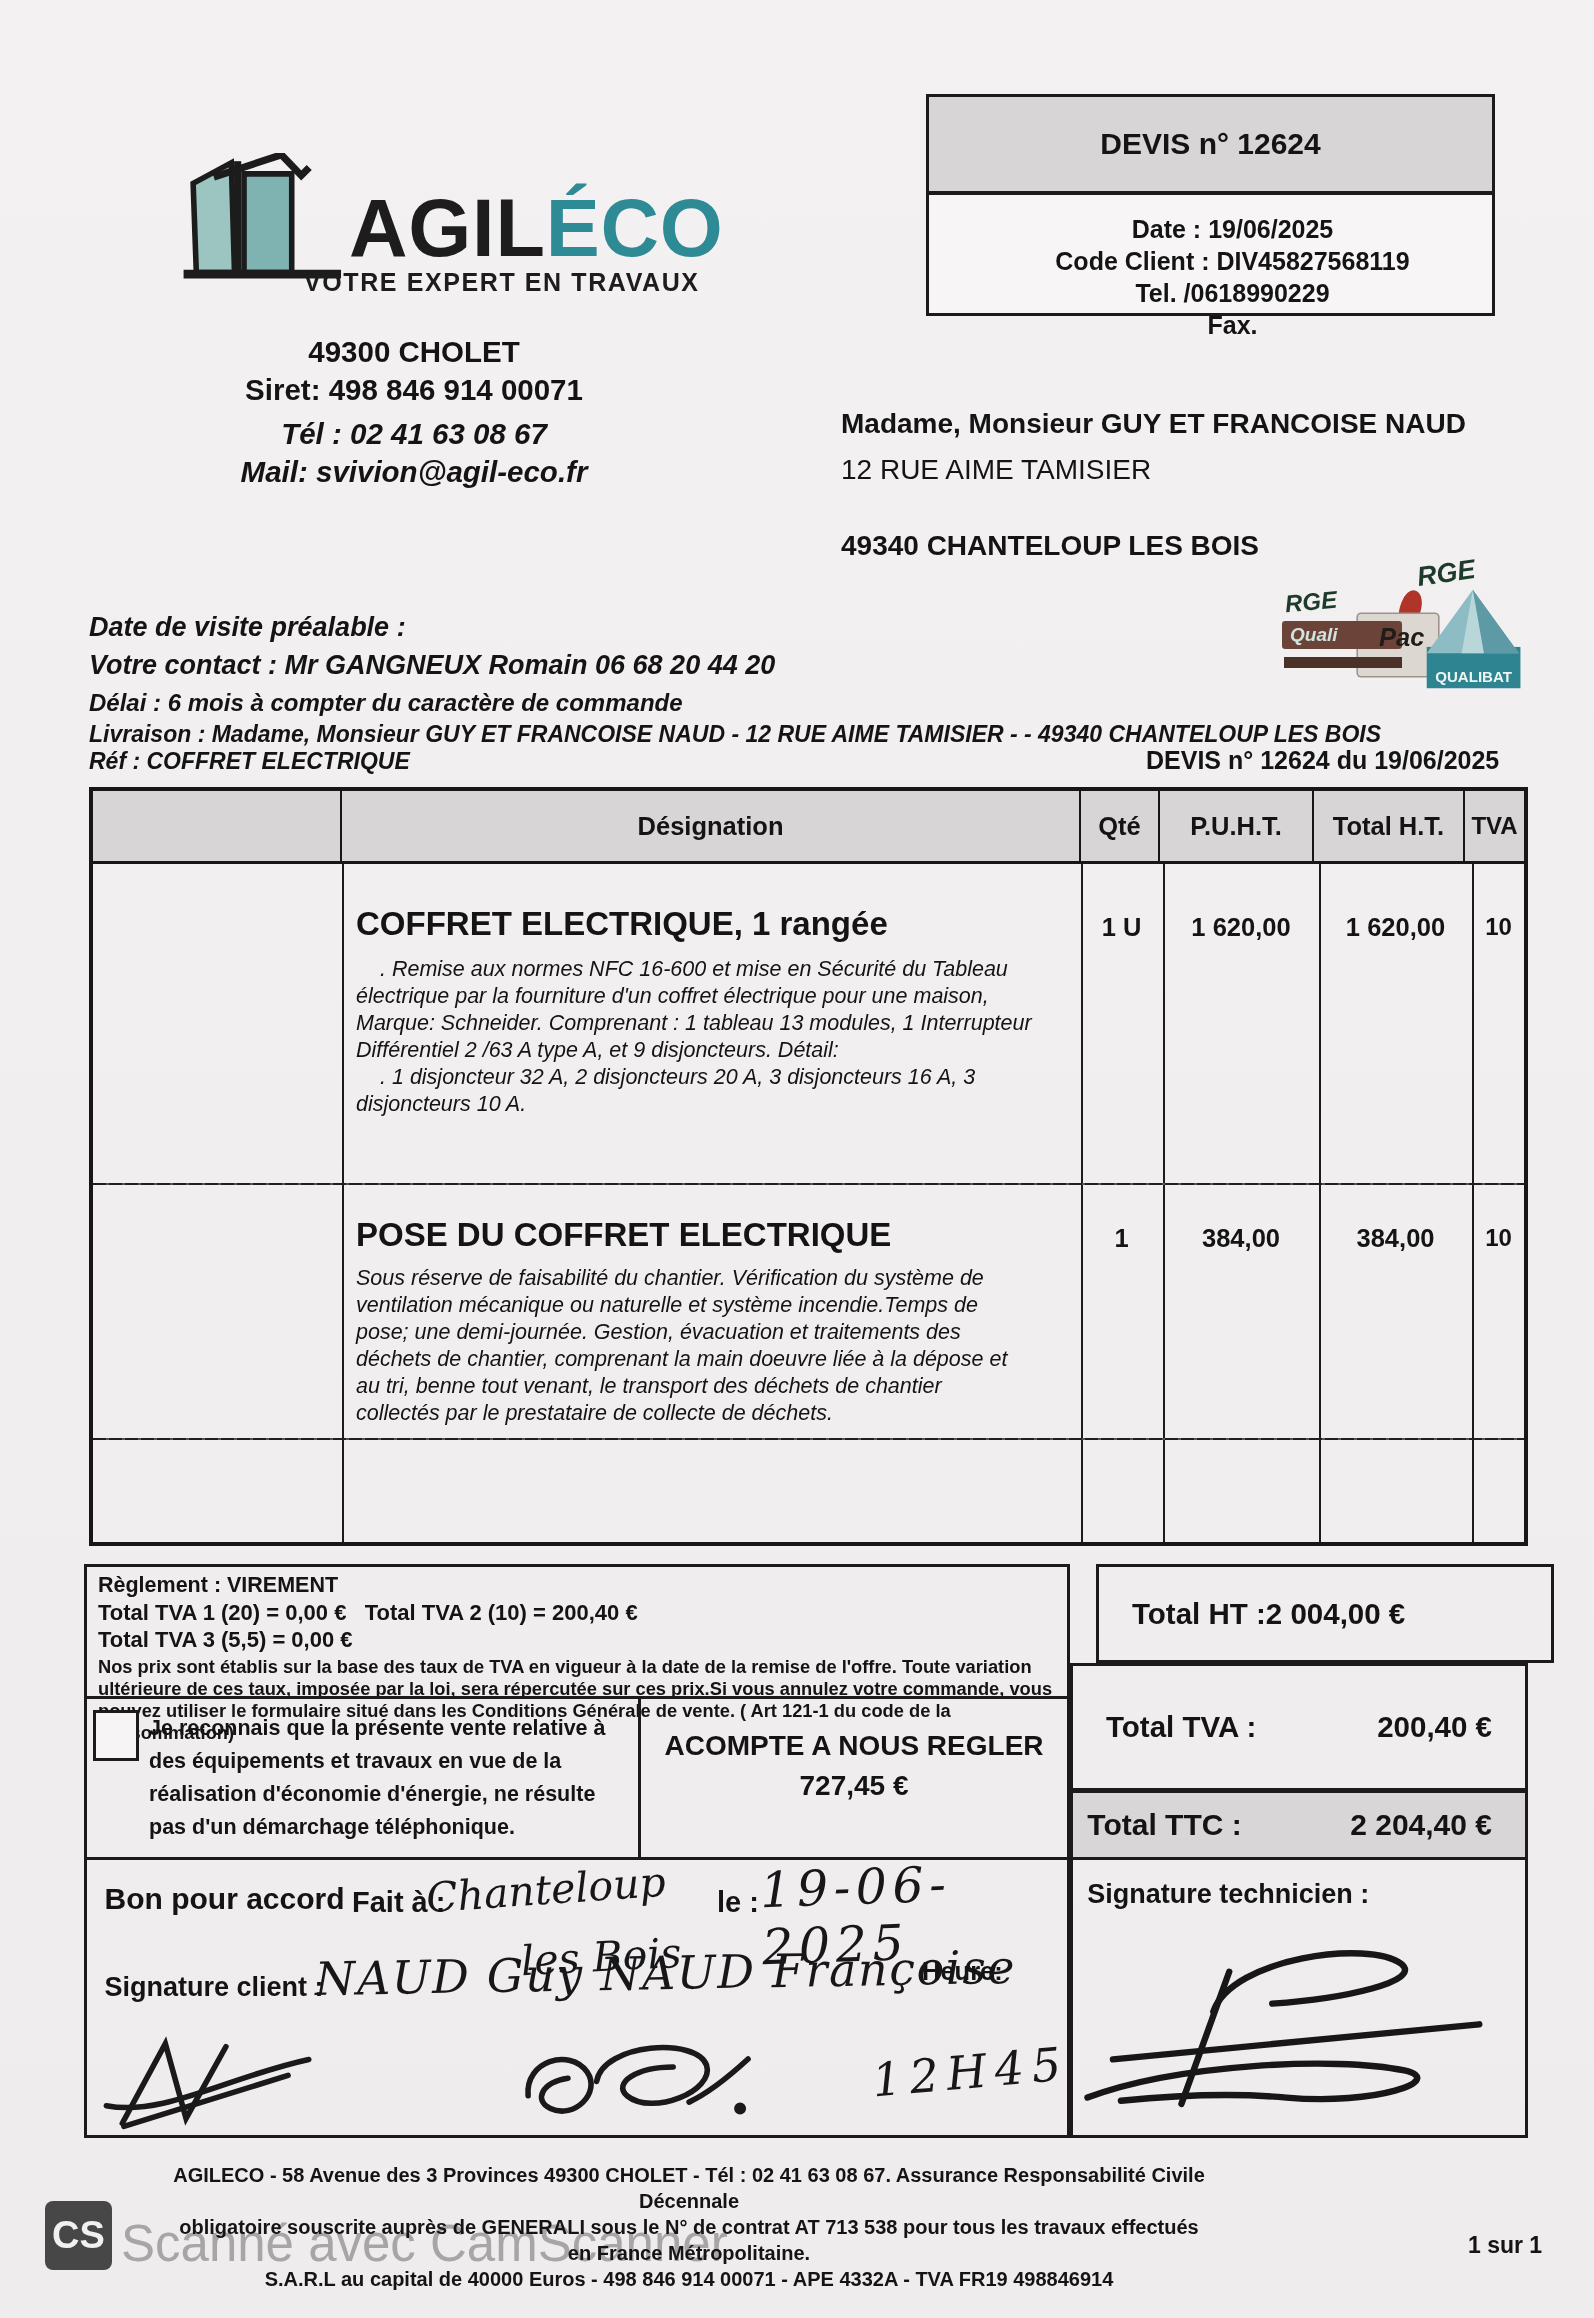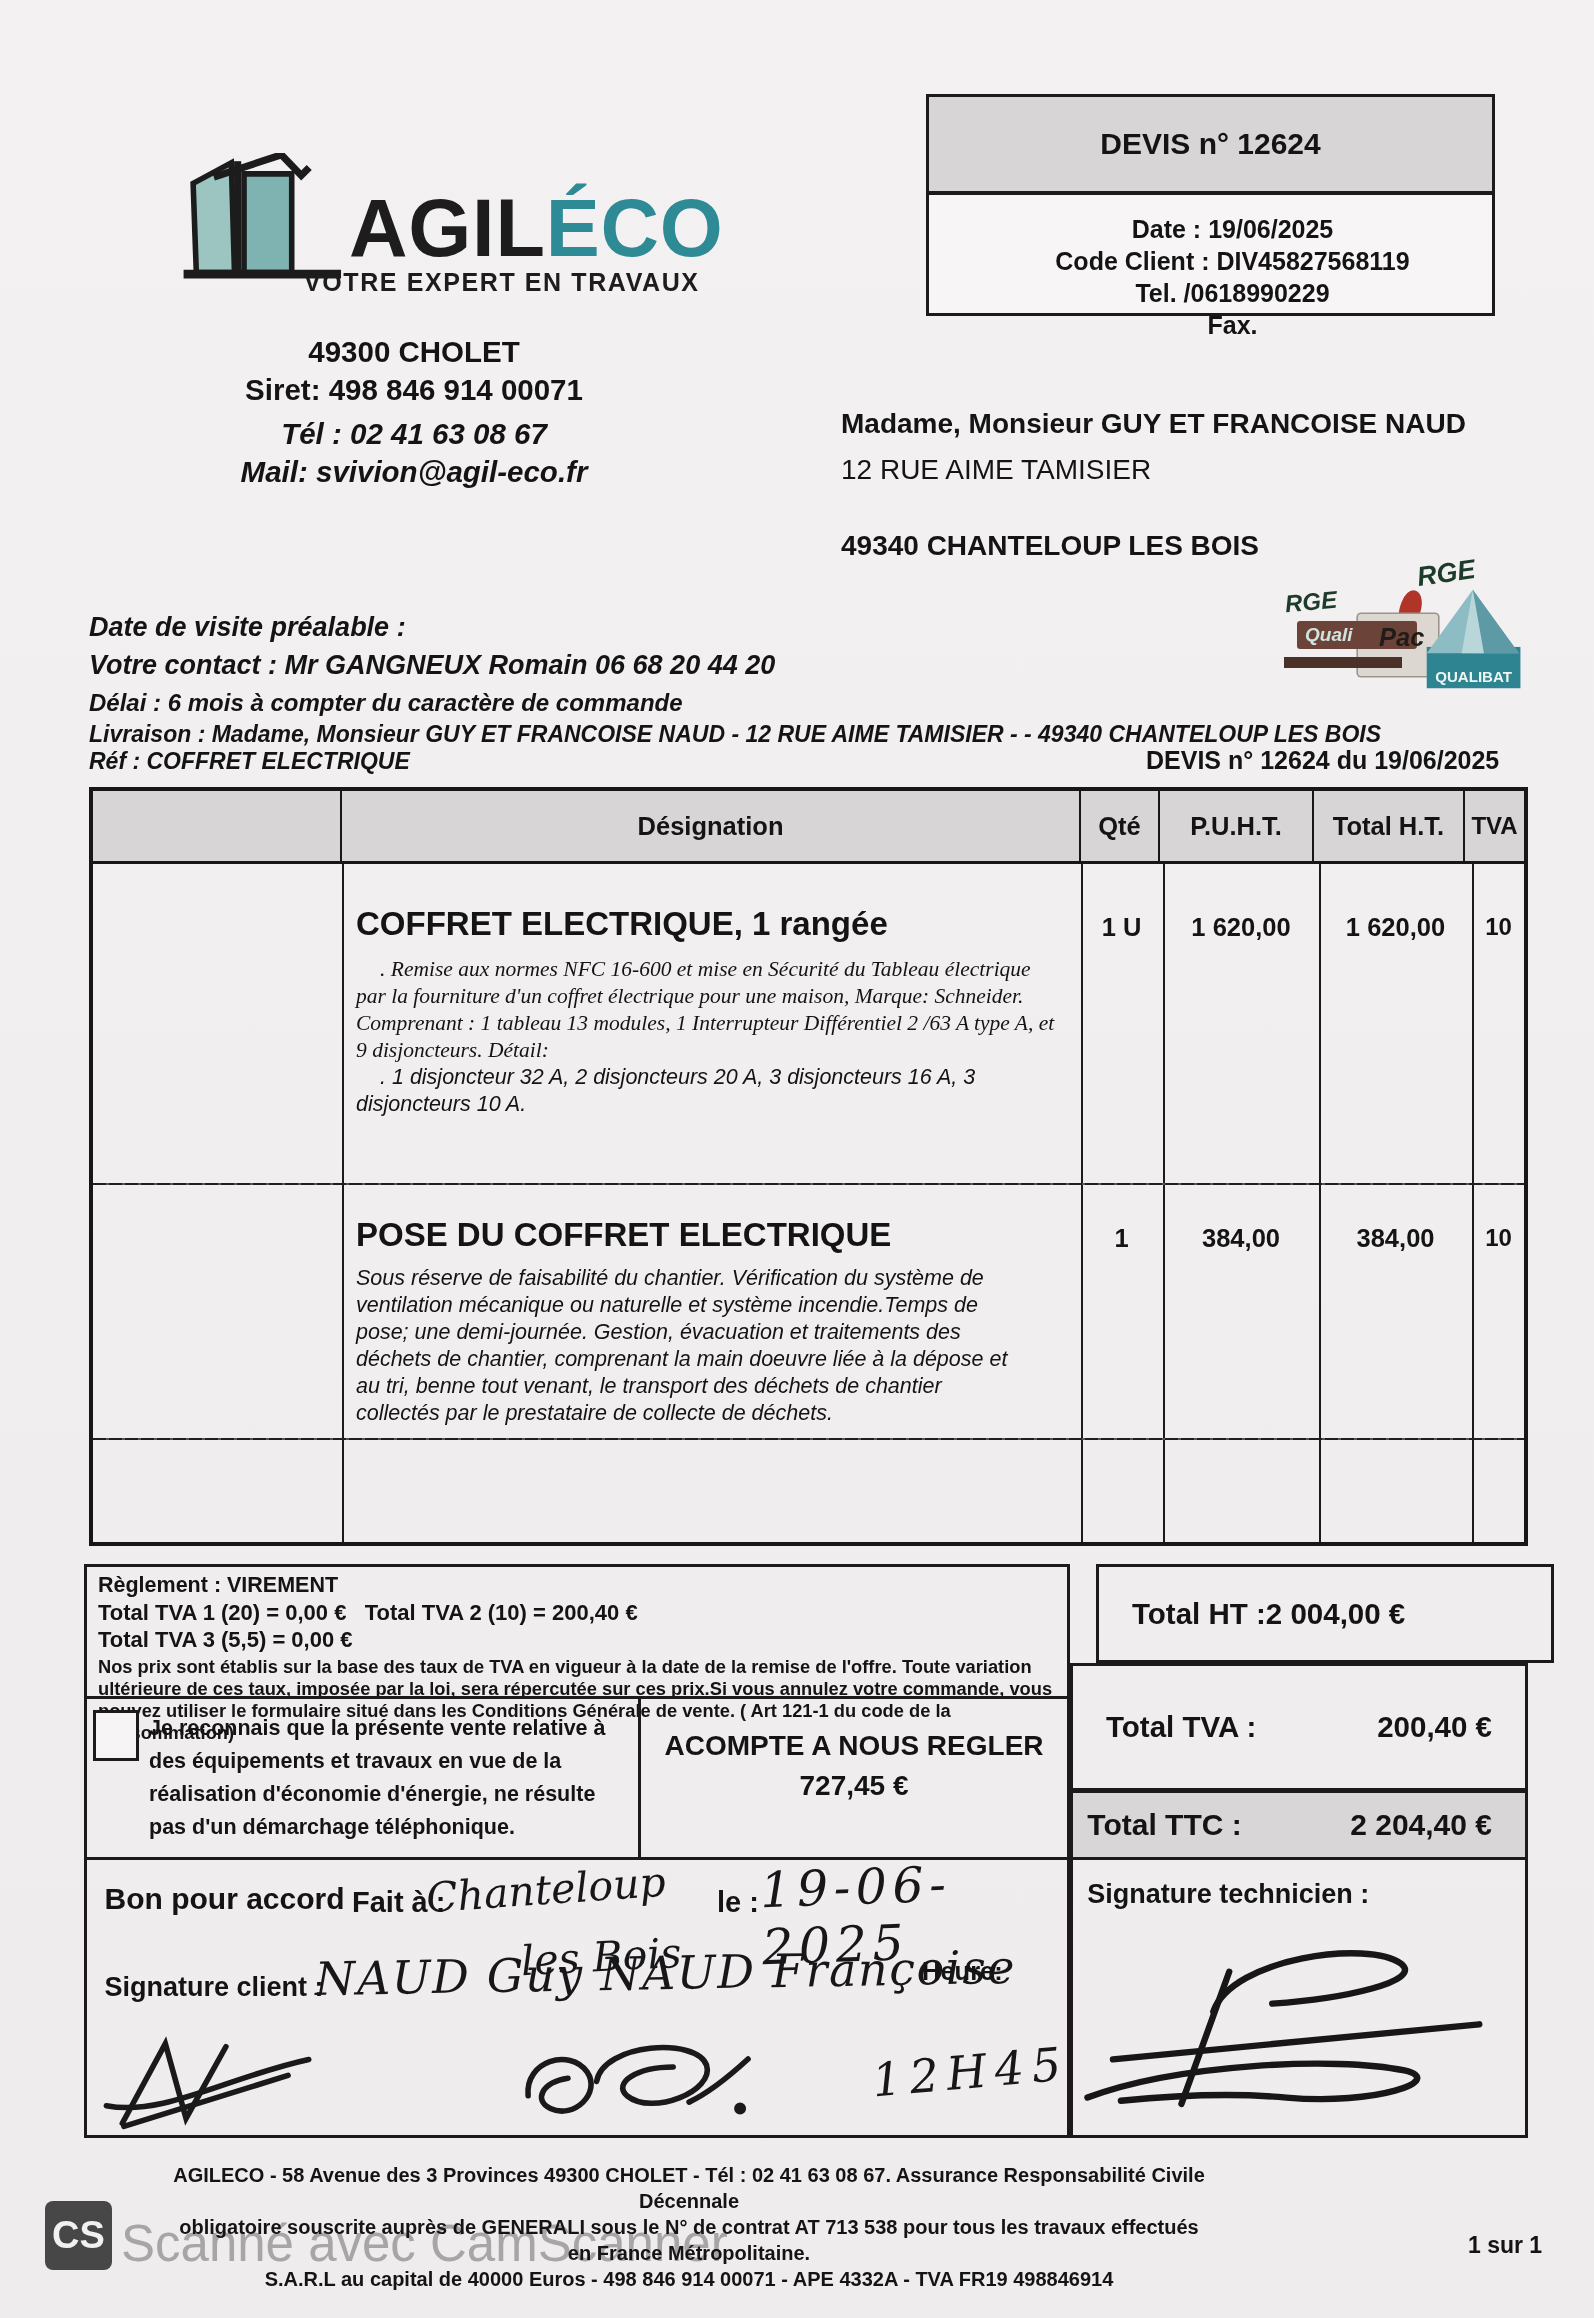--- a/index.html
+++ b/index.html
@@ -60,21 +60,21 @@
   <div class="abs" style="left:841px;top:408px;width:717px;">
     <div class="b" style="font-size:28px;">Madame, Monsieur GUY ET FRANCOISE NAUD</div>
     <div style="font-size:28px;margin-top:14.3px;">12 RUE AIME TAMISIER</div>
     <div class="b" style="font-size:28px;margin-top:44px;">49340 CHANTELOUP LES BOIS</div>
   </div>
 
   <div class="abs" style="left:1282px;top:588px;width:159px;height:108px;">
     <div class="b i" style="position:absolute;left:3.2px;top:0;font-size:24px;color:#1d3b2a;transform:rotate(-5deg);">RGE</div>
     <div style="position:absolute;left:118px;top:1.6px;width:21px;height:37px;background:#b03427;border-radius:45% 55% 50% 50%;transform:rotate(18deg);"></div>
     <div style="position:absolute;left:76px;top:25.5px;width:80px;height:62px;background:#dcd7d0;border-radius:3.2px;box-shadow:0 0 0 1.6px #9a948c;"></div>
-    <div style="position:absolute;left:15px;top:33px;width:120px;height:28px;background:#6b4338;border-radius:3.2px;display:flex;align-items:center;padding-left:8px;box-sizing:border-box;">
+    <div style="position:absolute;left:0;top:33px;width:120px;height:28px;background:#6b4338;border-radius:3.2px;display:flex;align-items:center;padding-left:8px;box-sizing:border-box;">
       <span class="b i" style="font-size:19px;color:#cfe3df;">Quali</span>
     </div>
     <div class="b i" style="position:absolute;left:97px;top:35px;font-size:25.5px;color:#201c18;">Pac</div>
     <div style="position:absolute;left:1.6px;top:69px;width:118px;height:11px;background:#4c3128;"></div>
   </div>
 
   <div class="abs" style="left:1412px;top:558px;width:120px;height:135px;">
     <div class="b i" style="position:absolute;left:4.8px;top:0;font-size:27px;color:#1d3b2a;transform:rotate(-8deg);">RGE</div>
     <svg style="position:absolute;left:0;top:27px;" width="120" height="108" viewBox="0 0 150 136">
       <rect x="18" y="78" width="118" height="52" fill="#2e8591"></rect>
@@ -107,21 +107,21 @@
       <div class="vline" style="left:249px;"></div>
       <div class="vline" style="left:988px;"></div>
       <div class="vline" style="left:1070px;"></div>
       <div class="vline" style="left:1226px;"></div>
       <div class="vline" style="left:1379px;"></div>
       <div class="hline" style="top:319px;"></div>
       <div class="hline" style="top:574px;"></div>
 
       <div class="abs" style="left:263px;top:41px;width:705px;">
         <div class="b" style="font-size:33px;margin-bottom:12.8px;">COFFRET ELECTRIQUE, 1 rangée</div>
-        <div class="i" style="font-size:21.5px;line-height:27px;text-indent:24px;font-family:Liberation Serif, serif;">. Remise aux normes NFC 16-600 et mise en Sécurité du Tableau électrique par la fourniture d'un coffret électrique pour une maison, Marque: Schneider. Comprenant : 1 tableau 13 modules, 1 Interrupteur Différentiel 2 /63 A type A, et 9 disjoncteurs. Détail:</div>
+        <div class="i" style="font-size:21.5px;line-height:27px;text-indent:24px;">. Remise aux normes NFC 16-600 et mise en Sécurité du Tableau électrique par la fourniture d'un coffret électrique pour une maison, Marque: Schneider. Comprenant : 1 tableau 13 modules, 1 Interrupteur Différentiel 2 /63 A type A, et 9 disjoncteurs. Détail:</div>
         <div class="i" style="font-size:21.5px;line-height:27px;text-indent:24px;">. 1 disjoncteur 32 A, 2 disjoncteurs 20 A, 3 disjoncteurs 16 A, 3 disjoncteurs 10 A.</div>
       </div>
       <div class="abs b ctr" style="left:988px;top:49px;width:81px;font-size:25.5px;">1 U</div>
       <div class="abs b ctr" style="left:1070px;top:49px;width:156px;font-size:25.5px;">1 620,00</div>
       <div class="abs b ctr" style="left:1226px;top:49px;width:153px;font-size:25.5px;">1 620,00</div>
       <div class="abs b ctr" style="left:1379px;top:49px;width:53px;font-size:24px;">10</div>
 
       <div class="abs" style="left:263px;top:352px;width:662px;">
         <div class="b" style="font-size:33px;margin-bottom:11px;">POSE DU COFFRET ELECTRIQUE</div>
         <div class="i" style="font-size:21.5px;line-height:27px;">Sous réserve de faisabilité du chantier. Vérification du système de ventilation mécanique ou naturelle et système incendie.Temps de pose; une demi-journée.  Gestion, évacuation et traitements des déchets de chantier, comprenant la main doeuvre liée à la dépose et au tri, benne tout venant, le transport des déchets de chantier collectés par le prestataire de collecte de déchets.</div>

